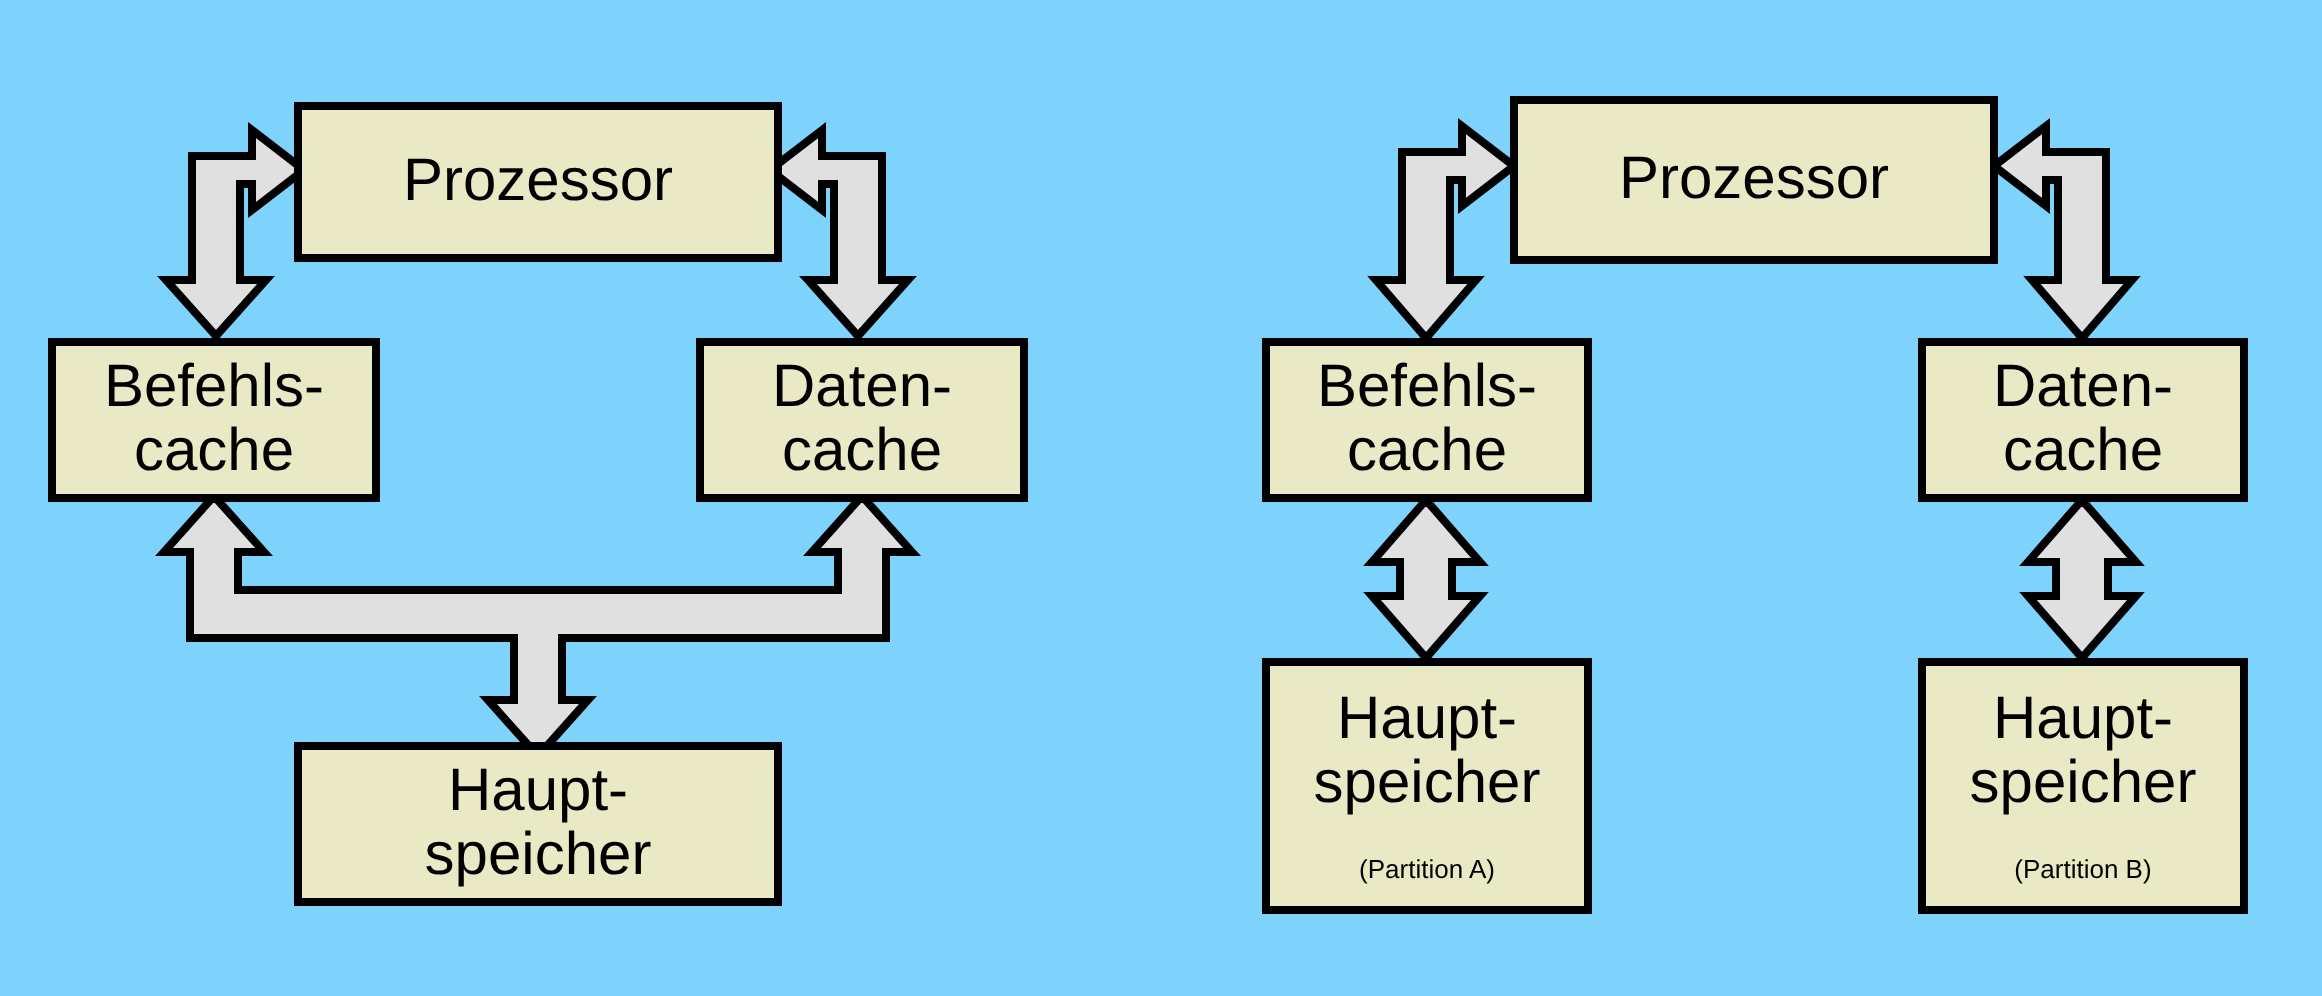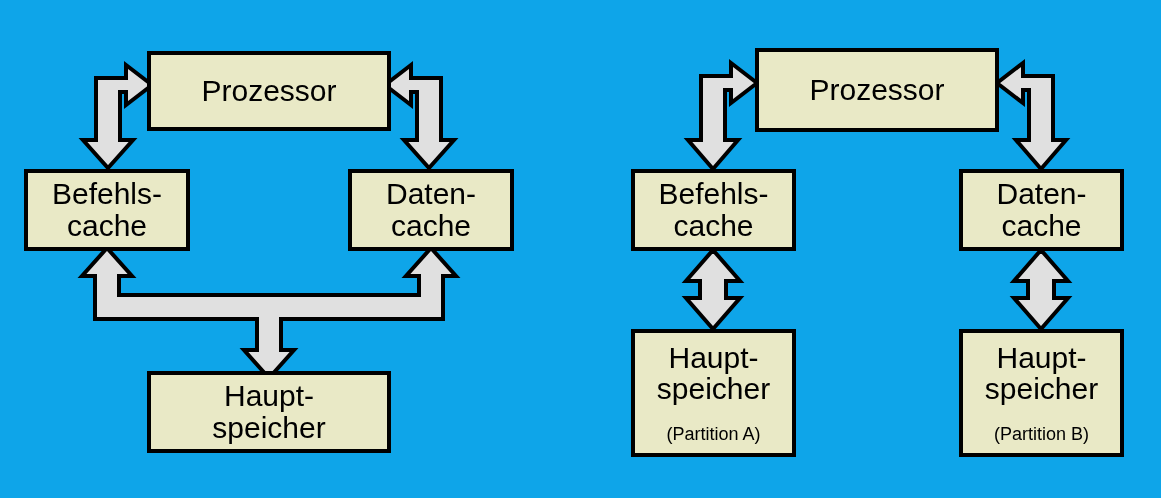--- a/index.html
+++ b/index.html
@@ -10,21 +10,21 @@
   body {
     width: 1161px;
     height: 498px;
     overflow: hidden;
     font-family: "Liberation Sans", sans-serif;
   }
   #stage {
     position: relative;
     width: 1161px;
     height: 498px;
-    background: #0ea5e9;
+    background: #7dd3fc;
   }
   svg.diagram-layer {
     position: absolute;
     left: 0;
     top: 0;
     width: 1161px;
     height: 498px;
   }
   .box-rect {
     fill: #e9e9c6;
@@ -48,21 +48,21 @@
     font-family: "Liberation Sans", sans-serif;
     line-height: 1.06;
     pointer-events: none;
     box-sizing: border-box;
   }
   .lbl-main {
     font-size: 30px;
     white-space: nowrap;
   }
   .lbl-sub {
-    font-size: 18px;
+    font-size: 13px;
     white-space: nowrap;
     margin-top: 20px;
   }
   .lbl-two-line .lbl-main {
     display: block;
   }
 </style>
 </head>
 <body>
 

